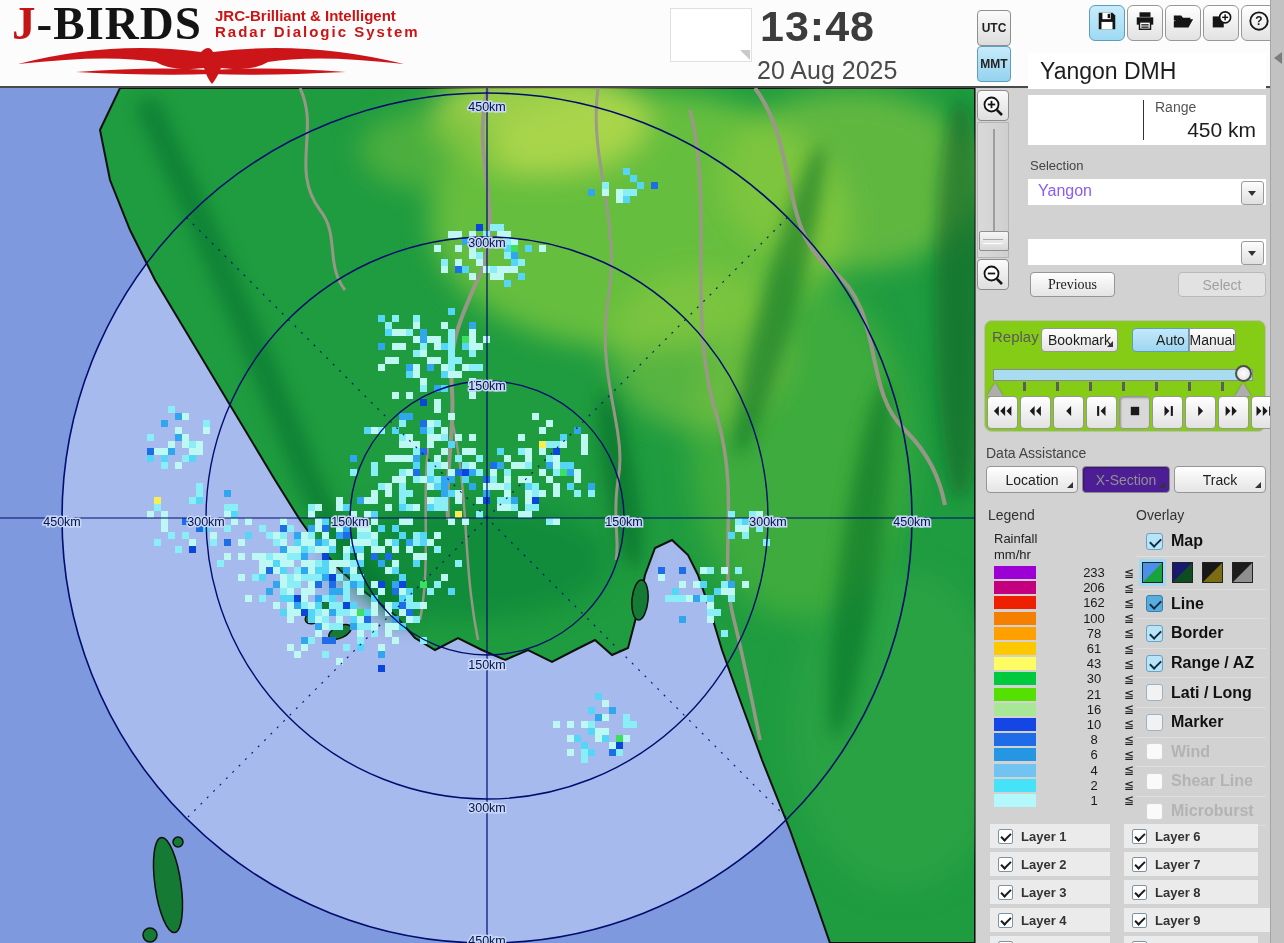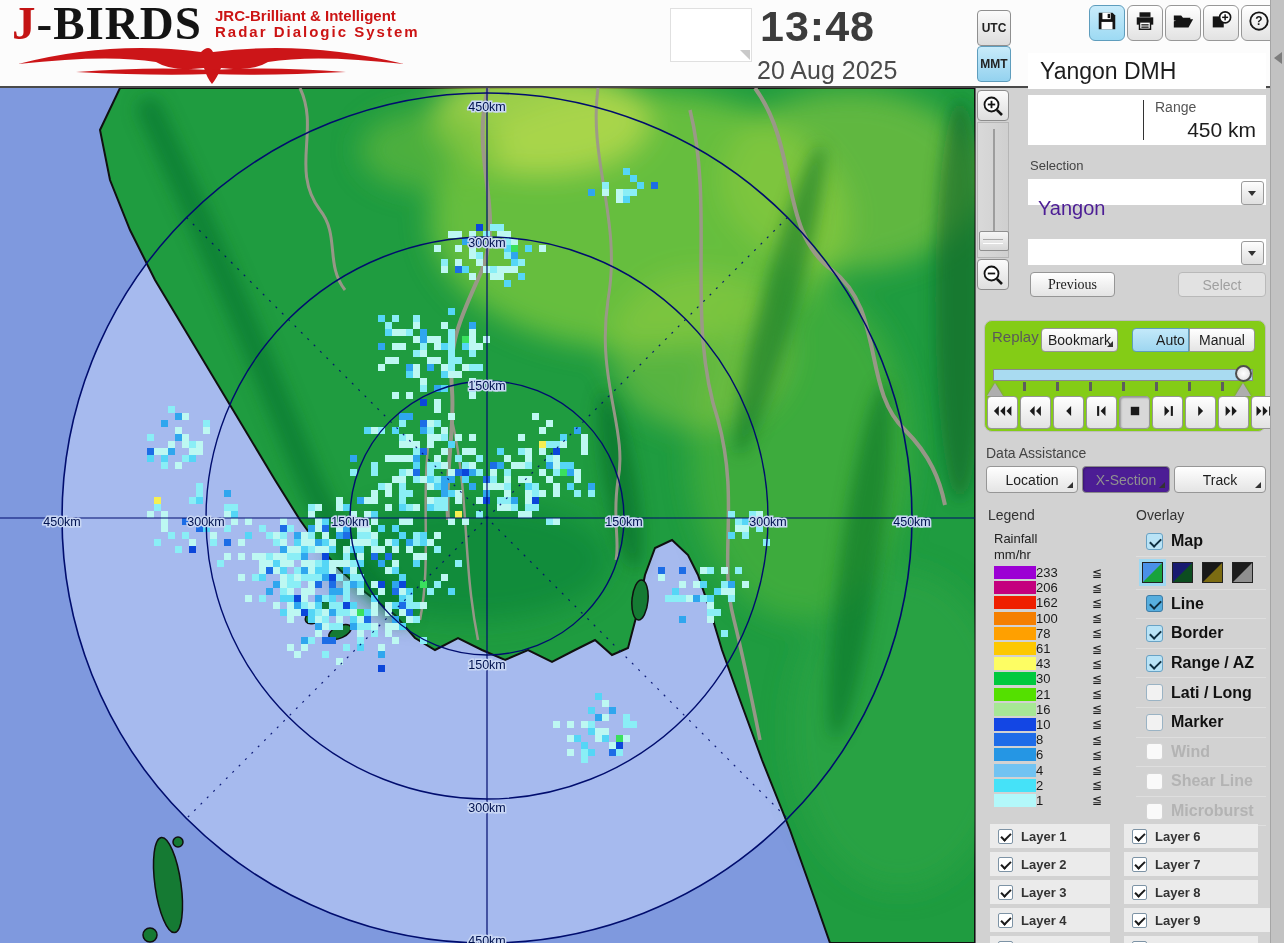--- a/index.html
+++ b/index.html
@@ -36,21 +36,21 @@
   #zoom-thumb:after{content:"";position:absolute;left:3px;top:7px;width:20px;height:3px;border-top:1px solid #aaa;border-bottom:1px solid #fff;}
   
   .whitebox{position:absolute;background:#fff;}
   #station-name{left:1028px;top:53px;width:238px;height:36px;font-size:23px;color:#1d1d1d;line-height:37px;padding-left:12px;box-sizing:border-box;}
   #range-box{left:1028px;top:95px;width:238px;height:50px;}
   #range-box .div{position:absolute;left:115px;top:5px;width:1px;height:40px;background:#333;}
   #range-label{position:absolute;left:127px;top:4px;font-size:14px;color:#555;}
   #range-value{position:absolute;right:10px;bottom:3px;font-size:21px;color:#1d1d1d;}
   .small-label{position:absolute;font-size:13px;color:#444;}
   .dd{position:absolute;left:1028px;width:238px;height:26px;background:#fff;box-sizing:border-box;}
-  .dd .txt{position:absolute;left:10px;top:18px;font-size:20px;color:#4c1d95;}
+  .dd .txt{position:absolute;left:10px;top:3px;font-size:16px;color:#8b5cf6;}
   .dd .dd-btn{position:absolute;right:2px;top:2px;width:21px;height:22px;border:1px solid #9a9a9a;border-radius:3px;background:linear-gradient(#fdfdfd,#dfdfdf);}
   .dd .dd-btn:after{content:"";position:absolute;left:6px;top:9px;border:4px solid transparent;border-top:5px solid #333;}
   .btn{position:absolute;border:1px solid #969696;border-radius:4px;background:linear-gradient(#ffffff,#e4e4e4);
       font-size:14px;color:#1d1d1d;display:flex;align-items:center;justify-content:center;box-sizing:border-box;}
   .btn.blue{background:linear-gradient(#c3e9fa,#9ed6f0);border-color:#5e9dbd;padding-left:20px;}
   .btn.dis{background:#e2e2e2;color:#a0a0a0;border-color:#b9b9b9;}
   .btn.pressed{background:#4c1d95;border-color:#8a8a8a;box-shadow:inset 1px 1px 2px rgba(0,0,0,.25);}
   .fold:after{content:"";position:absolute;right:4px;bottom:4px;border-style:solid;border-width:0 0 6px 6px;border-color:transparent transparent #333 transparent;}
   #replay-box{position:absolute;left:984px;top:320px;width:282px;height:112px;background:#84cc16;border:1px solid #bdbdbd;border-radius:8px;box-sizing:border-box;}
   #replay-label{position:absolute;left:7px;top:7px;font-size:15px;color:#5a5a5a;}
@@ -59,21 +59,21 @@
   .end-tri{position:absolute;top:62px;width:0;height:0;border-left:8px solid transparent;border-right:8px solid transparent;border-bottom:13px solid #aeaeae;filter:drop-shadow(0 0 1px #777);}
   .tick{position:absolute;top:61px;width:3px;height:9px;background:#5d5d5d;}
   #pb-row{position:absolute;left:2px;top:75px;display:flex;gap:2px;}
   .pb-btn{width:29px;height:31px;border:1px solid #969696;border-radius:4px;background:linear-gradient(#ffffff,#e2e2e2);
       display:flex;align-items:center;justify-content:center;}
   .pb-btn.pressed{background:#d8d8d8;box-shadow:inset 1px 1px 2px rgba(0,0,0,.3);}
   
   #legend-rows{position:absolute;left:994px;top:565px;}
   .lg-row{display:flex;align-items:center;height:15.2px;}
   .lg-sw{width:42px;height:13px;}
-  .lg-val{width:52px;text-align:left;font-size:13px;color:#1a1a1a;}
+  .lg-val{width:52px;text-align:center;font-size:13px;color:#1a1a1a;padding-left:32px;}
   .lg-lte{margin-left:4px;font-size:12px;color:#1a1a1a;}
   #overlay-col{position:absolute;left:1136px;top:527px;width:130px;}
   .ov-row{position:relative;display:flex;align-items:center;height:28.6px;border-bottom:1px solid #dedede;}
   .ov-label{margin-left:8px;font-size:16px;font-weight:bold;color:#111;}
   .ov-row.dis .ov-label{color:#b3b3b3;font-weight:bold;}
   .cb{width:17px;height:17px;border:1px solid #9ab3c4;border-radius:3px;background:#f2f2f2;position:relative;box-sizing:border-box;margin-left:10px;flex:none;}
   .cb.checked{background:#b9e3f6;border-color:#69a2c4;}
   .cb.strong{background:#57aede;border-color:#3d7ca6;}
   .cb.dis{background:#fafafa;border-color:#d4d4d4;}
   .cb .t{position:absolute;left:3px;top:4px;width:9px;height:5px;border-left:2px solid #0e2e40;border-bottom:2px solid #0e2e40;transform:rotate(-45deg);}
@@ -1249,21 +1249,21 @@
   </div>
   <div class="btn" style="left:1030px;top:272px;width:85px;height:25px;font-family:Liberation Serif, serif;">Previous</div>
   <div class="btn dis" style="left:1178px;top:272px;width:88px;height:25px;">Select</div>
 
   <div id="replay-box">
     <div id="replay-label">Replay</div>
     <div class="btn fold" style="left:56px;top:7px;width:77px;height:24px;">
         <span>Bookmark</span>
       </div>
     <div class="btn blue" style="left:147px;top:7px;width:57px;height:24px;border-radius:4px 0 0 4px;">Auto</div>
-    <div class="btn" style="left:204px;top:7px;width:66px;height:24px;border-radius:0 4px 4px 0;">Manual</div>
+    <div class="btn" style="left:204px;top:7px;width:47px;height:24px;border-radius:0 4px 4px 0;">Manual</div>
     <div id="slider-track"></div>
     <div id="slider-thumb"></div>
     <div class="end-tri" style="left:2px;"></div>
     <div class="end-tri" style="left:250px;"></div>
     <div id="ticks">
         <div class="tick" style="left: 38px;"></div>
         <div class="tick" style="left: 71px;"></div>
         <div class="tick" style="left: 104px;"></div>
         <div class="tick" style="left: 137px;"></div>
         <div class="tick" style="left: 170px;"></div>

